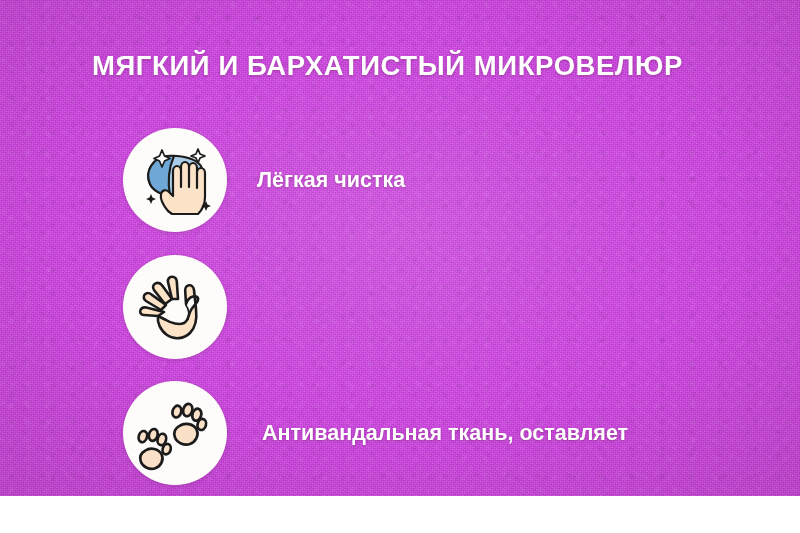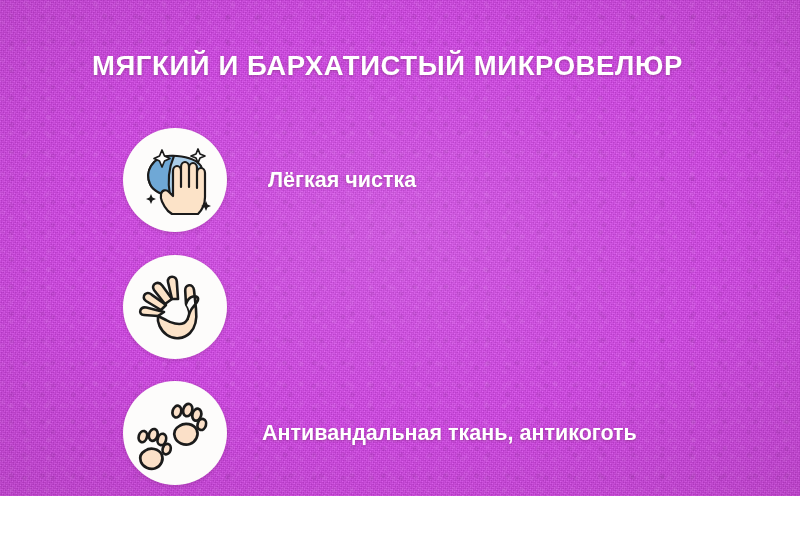--- a/index.html
+++ b/index.html
@@ -112,21 +112,21 @@
   }
   .badge svg { display: block; }
 
   .feature-label {
     color: #ffffff;
     font-size: 21.5px;
     font-weight: bold;
     white-space: nowrap;
     text-shadow: 0 1px 3px rgba(60,30,30,0.28);
   }
-  .feature.r0 .feature-label { margin-left: 41px; }
+  .feature.r0 .feature-label { margin-left: 30px; }
   .feature.r1 .feature-label { margin-left: 35px; }
   .feature.r2 .feature-label { margin-left: 35px; }
 </style>
 </head>
 <body>
 
 <div class="poster">
 
   <div class="tex-a"></div>
   <div class="tex-b"></div>
@@ -213,17 +213,17 @@
                 <ellipse cx="13" cy="4.5" rx="4.3" ry="6"></ellipse>
                 <ellipse cx="22.5" cy="6.5" rx="4.2" ry="5.8"></ellipse>
                 <ellipse cx="29.8" cy="14.5" rx="4" ry="5.3"></ellipse>
                 <path d="M9.5 22 C13.5 17, 22 16, 26.5 21 C30.3 25.4, 29 32.6, 24.2 36
                          C19.4 39.4, 11.8 38.4, 8.4 33.6 C5.5 29.4, 6.3 25.3, 9.5 22 Z"></path>
               </g>
             </g>
           </svg>
         </span>
       </div>
-      <div class="feature-label">Антивандальная ткань, антикоготь</div>
+      <div class="feature-label">Антивандальная ткань, оставляет</div>
     </div>
 
   </div>
 </div>
 
 </body></html>

